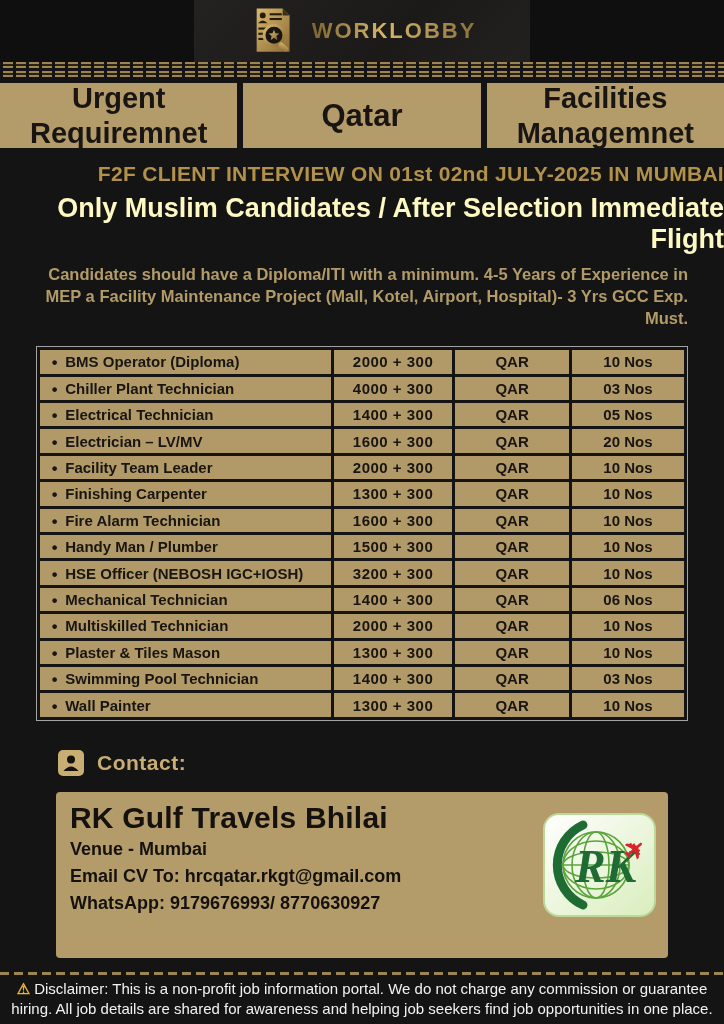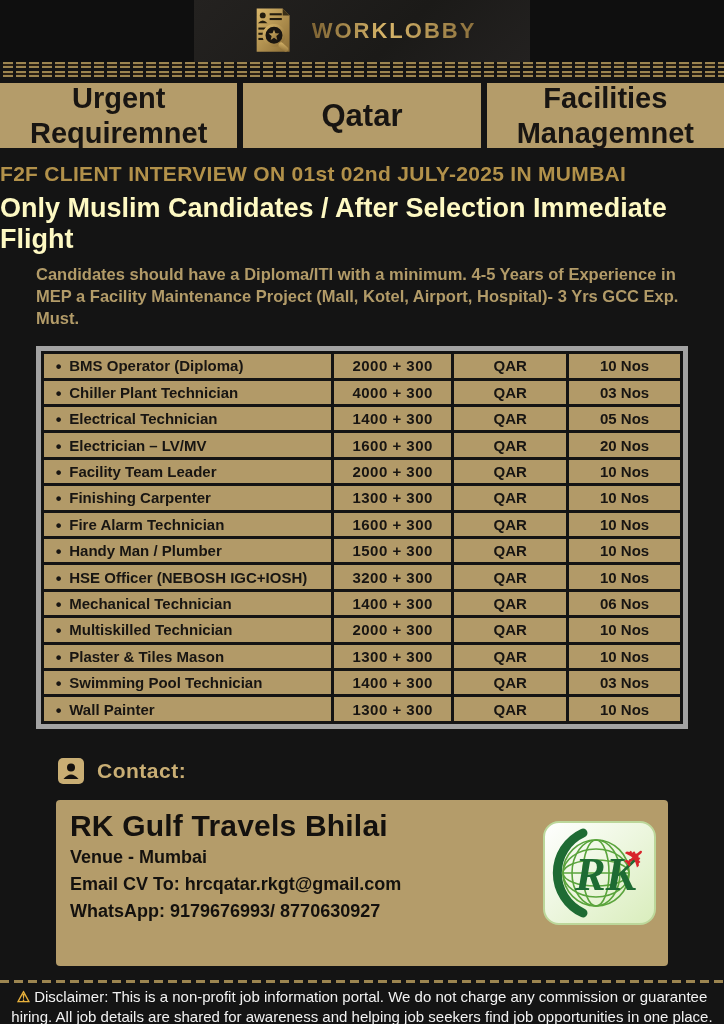--- a/index.html
+++ b/index.html
@@ -41,27 +41,27 @@
   
   .header-boxes { display: flex; gap: 6px; margin-top: 6px; height: 65px; }
   .hbox {
     flex: 1; background: #b49c6a; color: #181512;
     display: flex; flex-direction: column; align-items: center; justify-content: center;
     font-size: 29px; line-height: 1.2; text-align: center;
   }
   .hbox.center { font-size: 31px; }
 
   
-  .announce { text-align: left; }
+  .announce { text-align: right; }
   .a1 { margin-top: 14px; font-size: 21px; color: #b2914a; letter-spacing: .3px; }
   .a2 { margin-top: 7px;  font-size: 27px; color: #fef9c3; }
   .a3 { margin-top: 9px;  font-size: 16.5px; color: #b29b68; line-height: 1.32; padding: 0 36px; }
 
   
-  .jobs-wrap { margin: 17px 36px 0; border: 5px solid #a3a3a3; }
+  .jobs-wrap { margin: 17px 36px 0; border: 1px solid #a3a3a3; }
   table.jobs { width: 100%; border-collapse: collapse; }
   table.jobs td {
     background: #b29a68; border: 3px solid #141414;
     color: #181512; font-weight: bold; font-size: 15px;
     height: 26.4px; text-align: center; vertical-align: middle;
   }
   table.jobs td.title { text-align: left; padding-left: 12px; width: 45.4%; }
   table.jobs td.salary { width: 18.8%; letter-spacing: .5px; }
   table.jobs td.curr { width: 18%; }
   table.jobs td.nos { width: 17.8%; }

